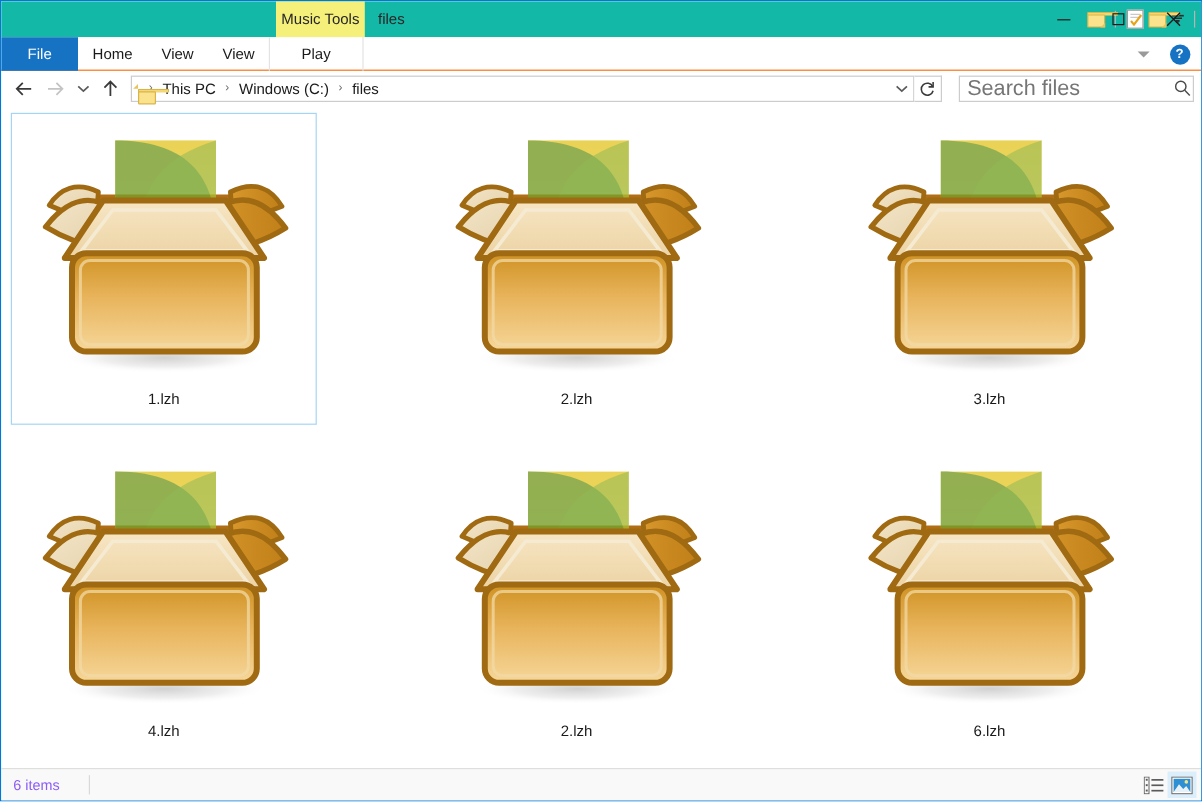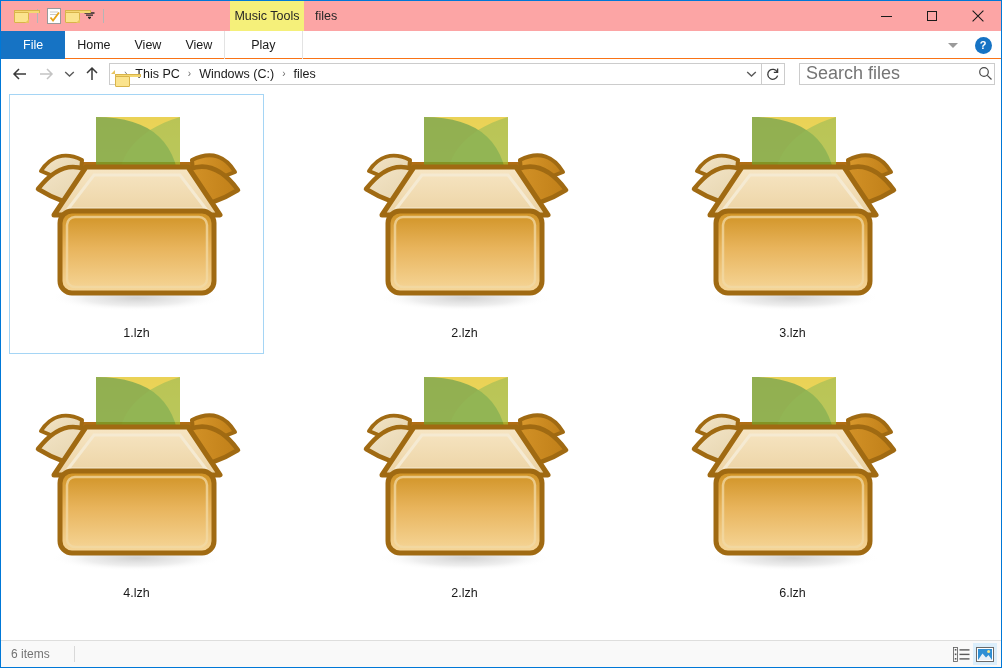--- a/index.html
+++ b/index.html
@@ -18,23 +18,24 @@
     overflow: hidden;
     display: flex;
     flex-direction: column;
   }
 
   
   .titlebar {
     position: relative;
     height: 30px;
     flex: 0 0 30px;
-    background: #fca5a5;
+    background: #14b8a6;
     display: flex;
     align-items: center;
+    justify-content: flex-end;
   }
   .qat {
     display: flex;
     align-items: center;
     height: 30px;
     padding-left: 9px;
     gap: 0px;
   }
   .qat-btn {
     width: 22px; height: 22px;
@@ -230,20 +231,21 @@
     flex: 1 1 auto;
     position: relative;
     background: #ffffff;
     padding: 6px 0 0 8px;
     overflow: hidden;
   }
   .grid {
     display: flex;
     flex-wrap: wrap;
     align-content: flex-start;
+    gap: 16px;
   }
   .item {
     width: 255px;
     height: 260px;
     margin: 0 73px 0 0;
     padding-top: 2px;
     display: flex;
     flex-direction: column;
     align-items: center;
     border: 1px solid transparent;
@@ -270,21 +272,21 @@
   .statusbar {
     flex: 0 0 27px;
     height: 27px;
     border-top: 1px solid #dededd;
     background: #f9f9f9;
     display: flex;
     align-items: center;
     padding: 0 4px 0 10px;
   }
   .status-count {
-    font-size: 12px; color: #737373;
+    font-size: 12px; color: #8b5cf6;
     padding-right: 24px;
     border-right: 1px solid #d9d9d9;
     line-height: 16px;
   }
   .status-spacer { flex: 1 1 auto; }
   .view-btn {
     width: 24px; height: 22px;
     display: flex; align-items: center; justify-content: center;
   }
   .view-btn.active { background: #dbeefb; }

